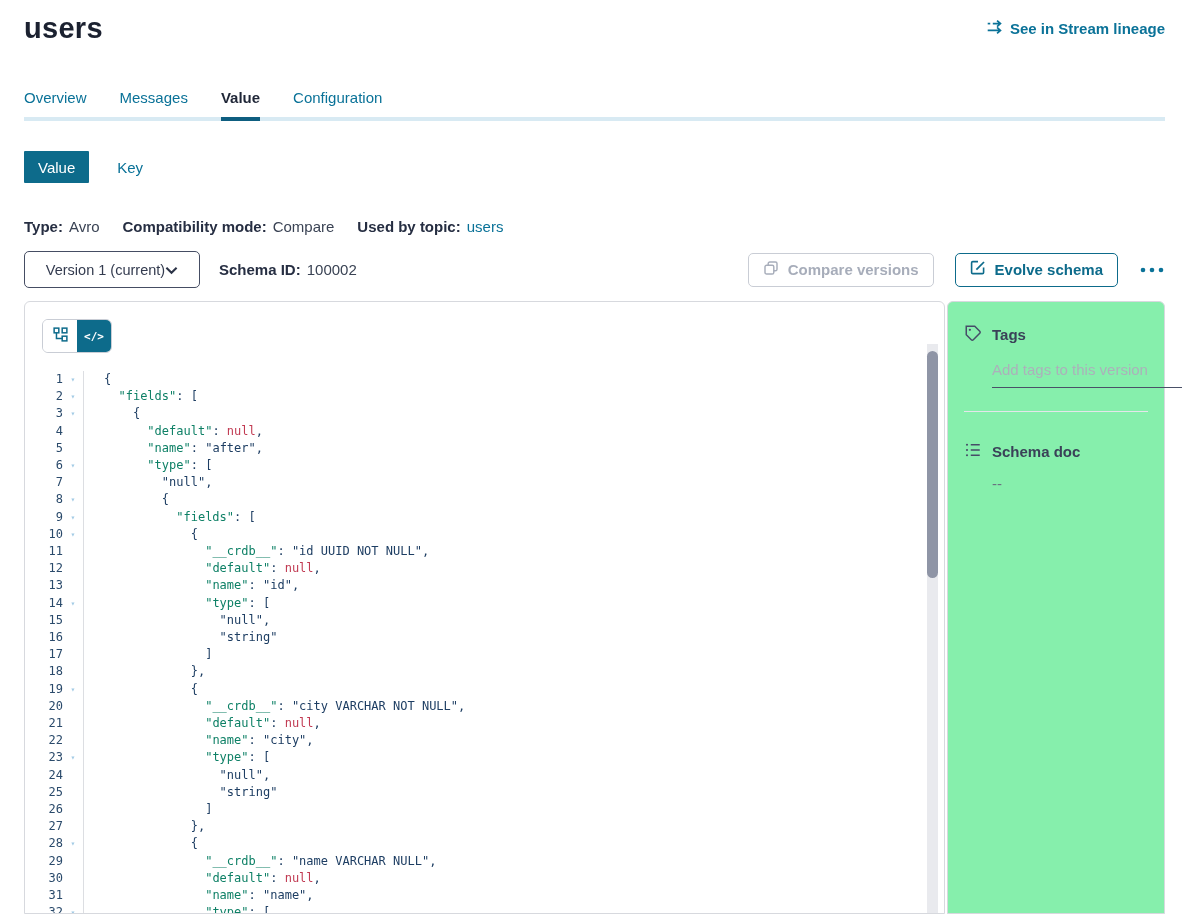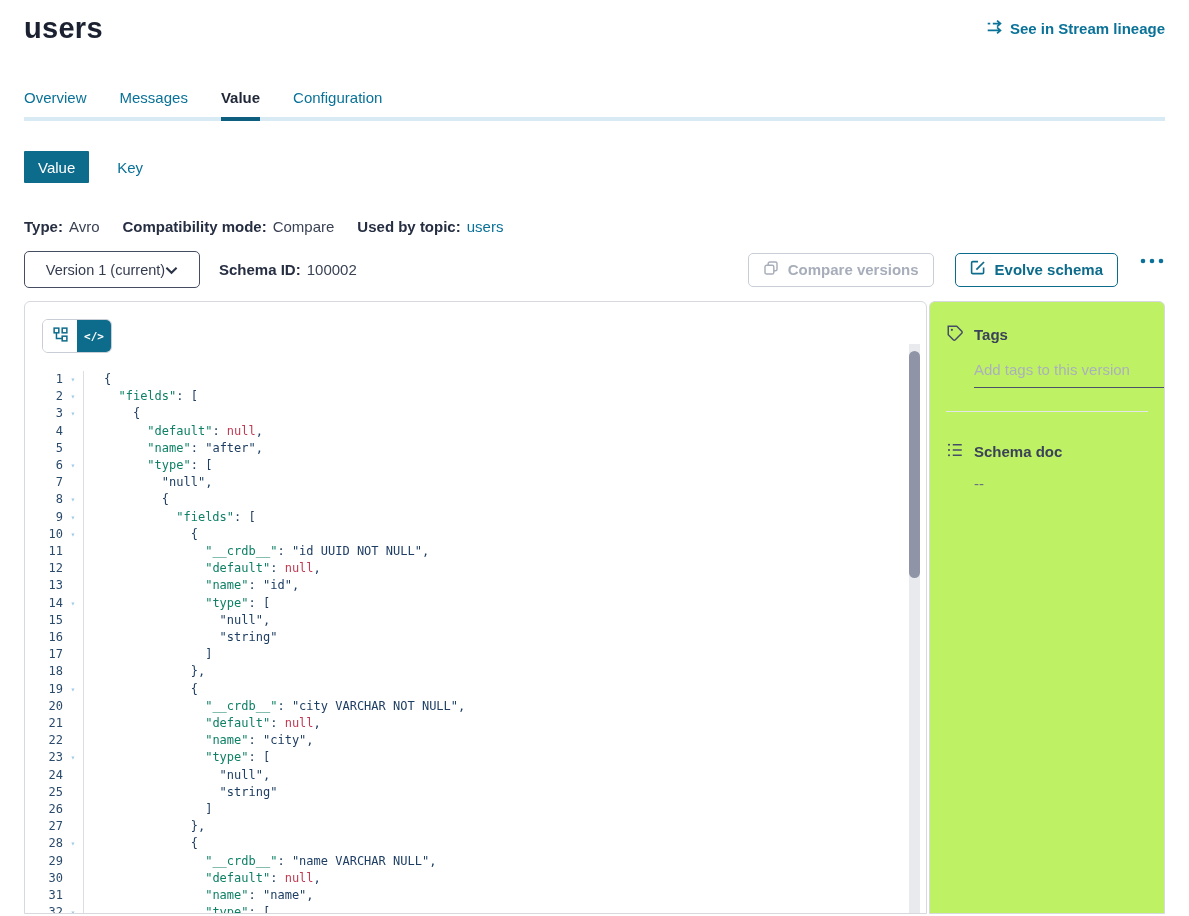--- a/index.html
+++ b/index.html
@@ -35,21 +35,21 @@
   .meta-label{font-weight:700;color:#262E42}
   .meta-value{color:#3A4354}
   .meta-value.link{color:var(--link);cursor:pointer}
 
   
   .version-row{margin-top:16px;display:flex;align-items:center}
   .select{width:176px;height:37px;border:1.5px solid #454D63;border-radius:5px;display:flex;
     align-items:center;justify-content:center;padding:0 12px;font-size:14.5px;
     color:#333B4F;cursor:pointer;background:#fff}
   .schema-id{margin-left:19px;font-size:15px;display:flex;gap:6px}
-  .right-actions{margin-left:auto;display:flex;align-items:flex-start;gap:21px}
+  .right-actions{margin-left:auto;display:flex;align-items:center;gap:21px}
   .btn{display:flex;gap:9px;align-items:center;border-radius:5px;height:34px;padding:0 14px;
     font-weight:700;font-size:15px;background:#fff;font-family:inherit;cursor:pointer}
   .btn.disabled{border:1px solid #C9CDD5;color:#A7ADBA;cursor:default}
   .btn.outline{border:1.5px solid var(--accent);color:var(--accent)}
   .more-btn{background:none;border:none;cursor:pointer;display:flex;align-items:center}
 
   
   .main{display:flex;margin-top:13px;gap:2px;height:613px}
   .code-panel{flex:1;border:1px solid var(--border);border-radius:6px 6px 0 0;position:relative;
     overflow:hidden;background:#fff}
@@ -68,22 +68,22 @@
     border-right:1px solid #DCDEE2;cursor:pointer;line-height:17.2px}
   .src{padding-left:20px;color:var(--navy)}
   .tk-key{color:var(--key)}
   .tk-str,.tk-pln{color:var(--navy)}
   .tk-null{color:var(--null)}
 
   .sb-track{position:absolute;top:42px;bottom:0;right:6px;width:11px;background:#E9EAEE}
   .sb-thumb{position:absolute;top:7px;left:0;width:11px;height:227px;background:#8F95A6;border-radius:6px}
 
   
-  .sidebar{width:236px;border:1px solid var(--border);border-radius:6px 6px 0 0;
-    padding:22px 16px 0 16px;background:#bef264}
+  .sidebar{width:218px;border:1px solid var(--border);border-radius:6px 6px 0 0;
+    padding:22px 16px 0 16px;background:#86efac}
   .sb-head{display:flex;align-items:center;gap:10px;font-weight:700;color:#3A4158;font-size:15px}
   .tags-input{display:block;border:none;border-bottom:1px solid #4A5168;width:190px;margin:16px 0 0 28px;
     font-size:15px;font-family:inherit;padding:0 0 9px 0;color:#3A4354;outline:none;background:transparent}
   .tags-input::placeholder{color:#ABB1BA}
   .divider{height:1px;background:#E4E6EA;margin-top:23px}
   .sb-section{margin-top:29px}
   .sb-value{margin:13px 0 0 28px;font-size:15px;color:#6A7280}
   .sb-value.date{color:#525B6E}
 </style>
 </head>

